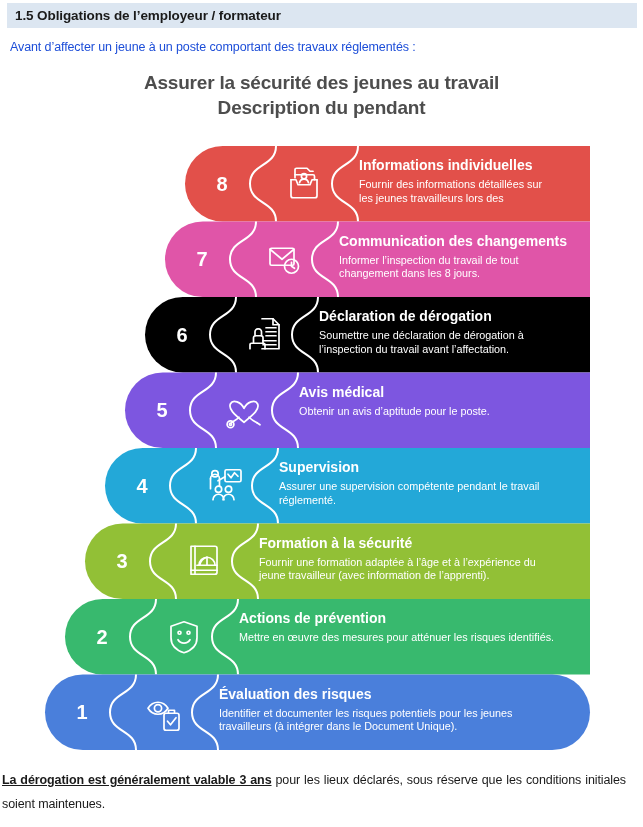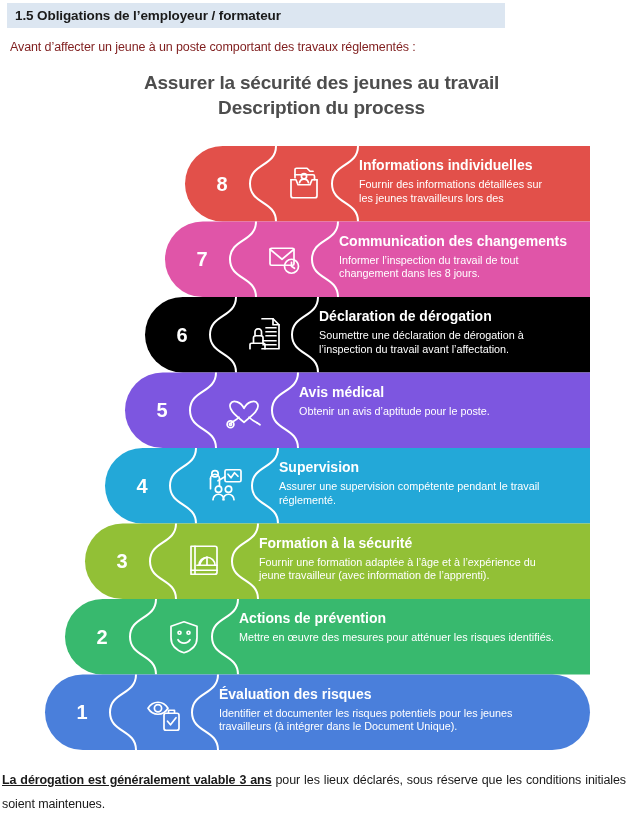--- a/index.html
+++ b/index.html
@@ -17,40 +17,40 @@
     width: 643px;
     height: 827px;
     background: #ffffff;
   }
 
   
   .section-header {
     position: absolute;
     left: 7px;
     top: 3px;
-    width: 498px;
+    width: 630px;
     height: 25px;
     background: #dce6f1;
     display: flex;
     align-items: center;
     padding-left: 8px;
   }
   .section-header-title {
     font-size: 13.5px;
     font-weight: bold;
     color: #1a1a1a;
     letter-spacing: -0.1px;
   }
 
   .intro-line {
     position: absolute;
     left: 10px;
     top: 40px;
     font-size: 12.5px;
-    color: #7f1d1d;
+    color: #1d4ed8;
     letter-spacing: -0.1px;
   }
 
   
   .info-title {
     position: absolute;
     left: 0;
     top: 70px;
     width: 643px;
     text-align: center;
@@ -91,21 +91,21 @@
 <div class="page">
 
   <div class="section-header">
     <span class="section-header-title">1.5 Obligations de l’employeur / formateur</span>
   </div>
 
   <div class="intro-line">Avant d’affecter un jeune à un poste comportant des travaux réglementés :</div>
 
   <div class="info-title">
     <div>Assurer la sécurité des jeunes au travail</div>
-    <div>Description du process</div>
+    <div>Description du pendant</div>
   </div>
 
   <div class="pyramid">
     <svg id="pyramid-svg" width="643" height="610" viewBox="0 0 643 610" xmlns="http://www.w3.org/2000/svg">
       <defs id="pyramid-defs"></defs>
       <g id="pyramid-bands">
           <g>
             <path d="M 222.75 0
          L 590 0
          L 590 75.5

